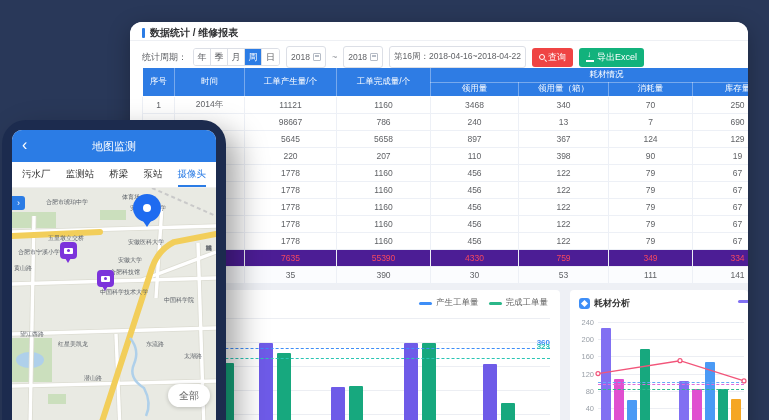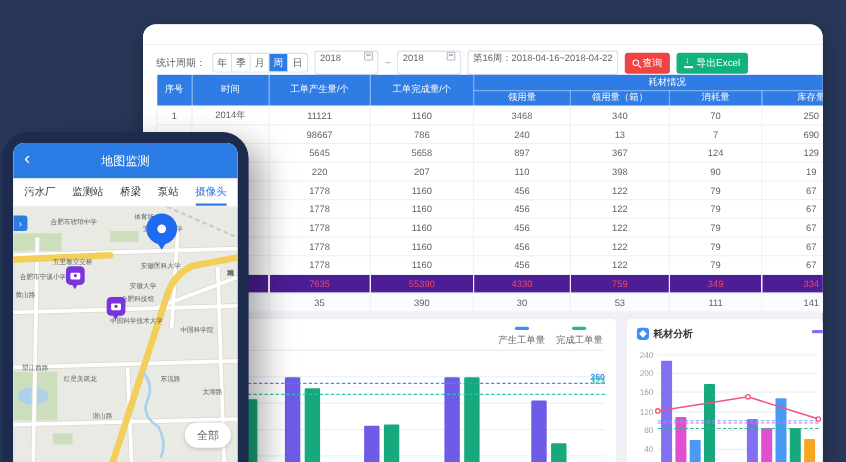--- a/index.html
+++ b/index.html
@@ -15,21 +15,21 @@
   .crumb{font-size:10px;font-weight:bold;color:#303133;}
   .title-divider{position:absolute;left:0;top:18px;width:100%;height:1px;background:#eef0f4;}
 
   .filter-row{position:absolute;left:12px;top:24px;height:22px;display:flex;align-items:center;gap:6px;white-space:nowrap;}
   .flt-label{font-size:9px;color:#606266;}
   .seg{display:flex;border:1px solid #DCDFE6;border-radius:3px;overflow:hidden;height:18px;}
   .seg-btn{width:17px;font-size:9px;color:#606266;background:#fff;display:flex;align-items:center;justify-content:center;border-right:1px solid #DCDFE6;cursor:pointer;}
   .seg-btn:last-child{border-right:none;}
   .seg-btn.active{background:#2B7CE5;color:#fff;}
   .ctl{height:22px;border:1px solid #DCDFE6;border-radius:3px;background:#fff;color:#606266;font-size:8.5px;
-    display:flex;align-items:flex-start;padding:0 4px;gap:21px;}
+    display:flex;align-items:center;padding:0 4px;gap:3px;}
   .cal-icon{width:8px;height:8px;border:1px solid #b6bcc6;border-radius:1px;position:relative;flex:0 0 auto;}
   .cal-icon::before{content:"";position:absolute;left:1px;right:1px;top:1px;height:2px;background:#b6bcc6;}
   .tilde{font-size:9px;color:#909399;}
   .btn{height:19px;border-radius:3px;color:#fff;font-size:9px;display:flex;align-items:center;gap:3px;padding:0 7px;cursor:pointer;}
   .btn-query{background:#ef4444;}
   .btn-export{background:#12B27C;}
   .mag{width:6px;height:6px;border:1.3px solid #fff;border-radius:50%;position:relative;}
   .mag::after{content:"";position:absolute;width:3px;height:1.3px;background:#fff;transform:rotate(45deg);left:4px;top:5px;}
   .dl{position:relative;width:8px;height:9px;}
   .dl::before{content:"↓";position:absolute;left:1px;top:-3px;font-size:8px;color:#fff;}
@@ -41,21 +41,21 @@
   th{background:#2E7CE4;color:#fff;font-size:8.5px;font-weight:normal;border-right:1px solid rgba(255,255,255,.35);border-bottom:1px solid rgba(255,255,255,.35);height:14px;padding:0;}
   td{font-size:8.5px;color:#606266;text-align:center;height:17px;padding:0;border:1px solid #EDF0F6;background:#fff;overflow:hidden;white-space:nowrap;}
   tr.total td{background:#4c1d95;color:#F5475F;}
   tr.avg td{background:#FBFCFE;color:#606266;}
 
   
   .chart-card{position:absolute;top:268px;background:#fff;border-radius:4px;overflow:hidden;}
   .chart-left{left:12px;width:418px;height:190px;}
   .chart-right{left:440px;width:178px;height:190px;}
   .legend{position:absolute;top:7px;right:12px;display:flex;gap:10px;align-items:center;}
-  .legend-item{display:flex;align-items:center;gap:4px;font-size:8.5px;color:#666;flex-direction:column;}
+  .legend-item{display:flex;align-items:center;gap:4px;font-size:8.5px;color:#666;}
   .legend-swatch{width:13px;height:3px;border-radius:2px;}
   .gridline{position:absolute;left:8px;right:10px;height:1px;background:#ECEEF3;}
   .bar{position:absolute;border-radius:1px 1px 0 0;}
   .refline{position:absolute;left:8px;right:10px;height:0;border-top:1px dashed;}
   .reflabel{position:absolute;font-size:8px;font-weight:bold;}
   .rc-title{position:absolute;left:9px;top:7px;display:flex;align-items:center;gap:4px;}
   .rc-ticon{width:11px;height:11px;border-radius:3px;background:#3E8EF7;display:flex;align-items:center;justify-content:center;}
   .rc-ticon i{display:block;width:5px;height:5px;background:#fff;transform:rotate(45deg);}
   .rc-ttext{font-size:9px;font-weight:bold;color:#333;}
   .ytick{position:absolute;left:2px;width:22px;text-align:right;font-size:7.5px;color:#9aa0a8;}
@@ -90,20 +90,24 @@
     display:flex;align-items:center;justify-content:center;font-size:10px;color:#666;box-shadow:0 1px 4px rgba(0,0,0,.2);cursor:pointer;}
 </style>
 </head>
 <body>
 
 <div id="stage">
 
   <div class="desktop-card">
     <div class="white-top"></div>
 
+    <div class="title-bar">
+      <div class="accent"></div>
+      <div class="crumb">数据统计 / 维修报表</div>
+    </div>
     <div class="title-divider"></div>
 
     <div class="filter-row">
       <span class="flt-label">统计周期：</span>
       <div class="seg">
           <div class="seg-btn">年</div>
           <div class="seg-btn">季</div>
           <div class="seg-btn">月</div>
           <div class="seg-btn active">周</div>
           <div class="seg-btn">日</div>

